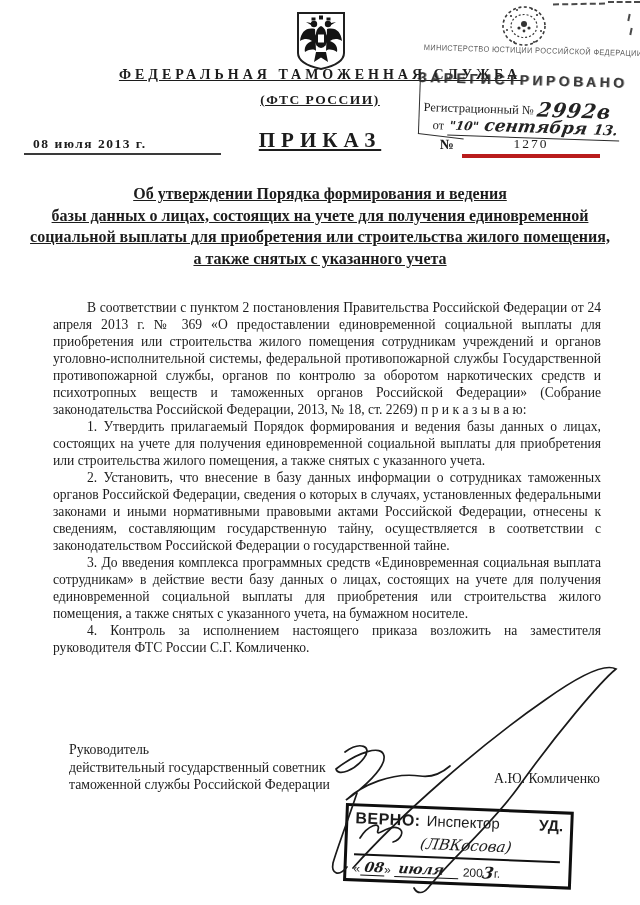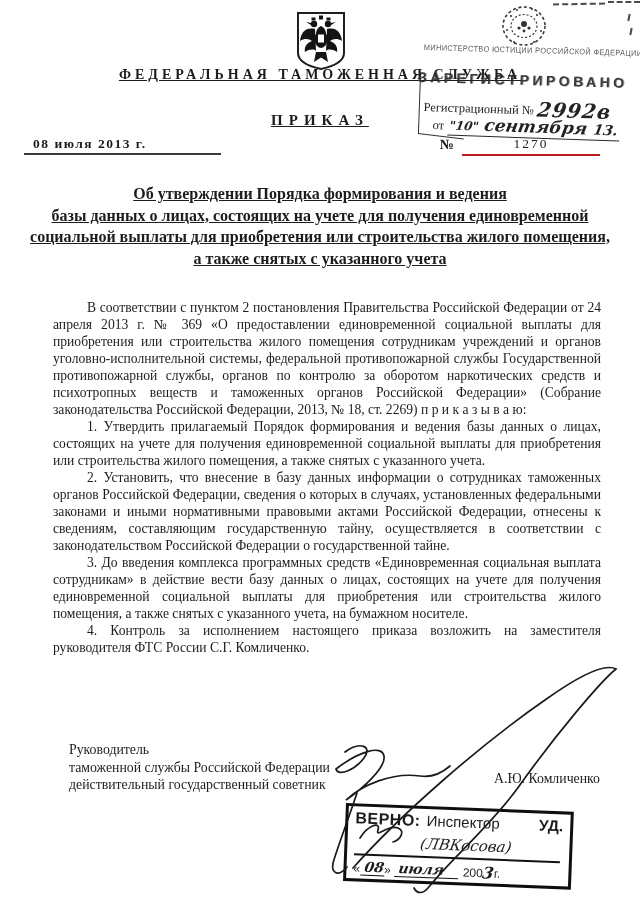--- a/index.html
+++ b/index.html
@@ -6,25 +6,25 @@
   .page{
     position:relative; width:640px; height:905px; margin:0 auto;
     background:#ffffff; overflow:hidden;
     font-family:"Liberation Serif", serif; color:#1c1c1c;
   }
   .abs{position:absolute;}
   .ctr{left:0; right:0; text-align:center;text-decoration:underline;}
   
   .org{top:67px; font-weight:bold; font-size:14px; letter-spacing:4px; white-space:nowrap;}
   .orgshort{top:92px; font-weight:bold; font-size:13.5px; letter-spacing:1.5px;}
-  .doctype{top:112px; font-weight:bold; font-size:15px; letter-spacing:6px;}
+  .doctype{top:128px; font-weight:bold; font-size:21px; letter-spacing:6px;}
   .dateline{left:24px; top:136px; width:188px; border-bottom:2px solid #3a3a3a;
     font-weight:bold; font-size:13.5px; letter-spacing:1.5px; padding:0 0 1px 9px; white-space:nowrap;}
   .numsign{left:440px; top:137px; font-size:14px; font-weight:bold;}
-  .numline{left:462px; top:136px; width:138px; border-bottom:2px solid #b91c1c;
+  .numline{left:462px; top:136px; width:138px; border-bottom:4px solid #b91c1c;
     text-align:center; font-size:13.5px; letter-spacing:2px; padding-bottom:2px;}
   .place{top:152px; font-size:13px;}
   
   .title{top:183px; font-weight:bold; font-size:16px; line-height:21.5px;}
   
   .body{left:53px; top:299px; width:548px; font-size:13.6px; line-height:17px; text-align:justify;}
   .body p{margin:0; text-indent:34px;}
   
   .sig{left:69px; top:741px; font-size:13.8px; line-height:17.5px;}
   .signame{left:430px; top:771px; width:170px; text-align:right; font-size:13.8px;}
@@ -88,20 +88,21 @@
         <ellipse cx="27" cy="28" rx="6.5" ry="9"></ellipse>
         <path d="M21 18 C12 16 7 21 6 30 C11 27 15 28 18 30 C12 32 10 37 11 41 C16 38 20 38 22 40 Z"></path>
         <path d="M33 18 C42 16 47 21 48 30 C43 27 39 28 36 30 C42 32 44 37 43 41 C38 38 34 38 32 40 Z"></path>
         <path d="M22 41 L32 41 L34 51 L27 46.5 L20 51 Z"></path>
       </g>
       <rect x="23.5" y="23" width="7" height="9" fill="#fff" stroke="#141414" stroke-width="1"></rect>
     </svg>
   </div>
 
   <div class="abs ctr org">ФЕДЕРАЛЬНАЯ ТАМОЖЕННАЯ СЛУЖБА</div>
+  <div class="abs ctr orgshort">(ФТС РОССИИ)</div>
   <div class="abs ctr doctype">ПРИКАЗ</div>
   <div class="abs dateline">08 июля 2013 г.</div>
   <div class="abs numsign">№</div>
   <div class="abs numline">1270</div>
 
   <div class="abs ctr title">
     <div>Об утверждении Порядка формирования и ведения</div>
     <div>базы данных о лицах, состоящих на учете для получения единовременной</div>
     <div>социальной выплаты для приобретения или строительства жилого помещения,</div>
     <div>а также снятых с указанного учета</div>
@@ -110,22 +111,22 @@
   <div class="abs body">
     <p>В соответствии с пунктом 2 постановления Правительства Российской Федерации от 24 апреля 2013 г. № 369 «О предоставлении единовременной социальной выплаты для приобретения или строительства жилого помещения сотрудникам учреждений и органов уголовно-исполнительной системы, федеральной противопожарной службы Государственной противопожарной службы, органов по контролю за оборотом наркотических средств и психотропных веществ и таможенных органов Российской Федерации» (Собрание законодательства Российской Федерации, 2013, № 18, ст. 2269) п р и к а з ы в а ю:</p>
     <p>1. Утвердить прилагаемый Порядок формирования и ведения базы данных о лицах, состоящих на учете для получения единовременной социальной выплаты для приобретения или строительства жилого помещения, а также снятых с указанного учета.</p>
     <p>2. Установить, что внесение в базу данных информации о сотрудниках таможенных органов Российской Федерации, сведения о которых в случаях, установленных федеральными законами и иными нормативными правовыми актами Российской Федерации, отнесены к сведениям, составляющим государственную тайну, осуществляется в соответствии с законодательством Российской Федерации о государственной тайне.</p>
     <p>3. До введения комплекса программных средств «Единовременная социальная выплата сотрудникам» в действие вести базу данных о лицах, состоящих на учете для получения единовременной социальной выплаты для приобретения или строительства жилого помещения, а также снятых с указанного учета, на бумажном носителе.</p>
     <p>4. Контроль за исполнением настоящего приказа возложить на заместителя руководителя ФТС России С.Г. Комличенко.</p>
   </div>
 
   <div class="abs sig">
     <div>Руководитель</div>
+    <div>действительный государственный советник</div>
     <div>таможенной службы Российской Федерации</div>
-    <div>действительный государственный советник</div>
   </div>
   <div class="abs signame">А.Ю. Комличенко</div>
 
   <div class="abs" style="left:499px; top:4px; width:50px; height:44px;">
     <svg width="50" height="44" viewBox="0 0 50 44">
       <ellipse cx="25" cy="22" rx="21" ry="19" fill="none" stroke="#3a3a3a" stroke-width="1.6" stroke-dasharray="3 2.5"></ellipse>
       <ellipse cx="25" cy="22" rx="13" ry="11.5" fill="none" stroke="#3a3a3a" stroke-width="1.2" stroke-dasharray="2 2"></ellipse>
       <g fill="#333">
         <circle cx="25" cy="20" r="3"></circle>
           <circle cx="20" cy="24" r="1.6"></circle>

